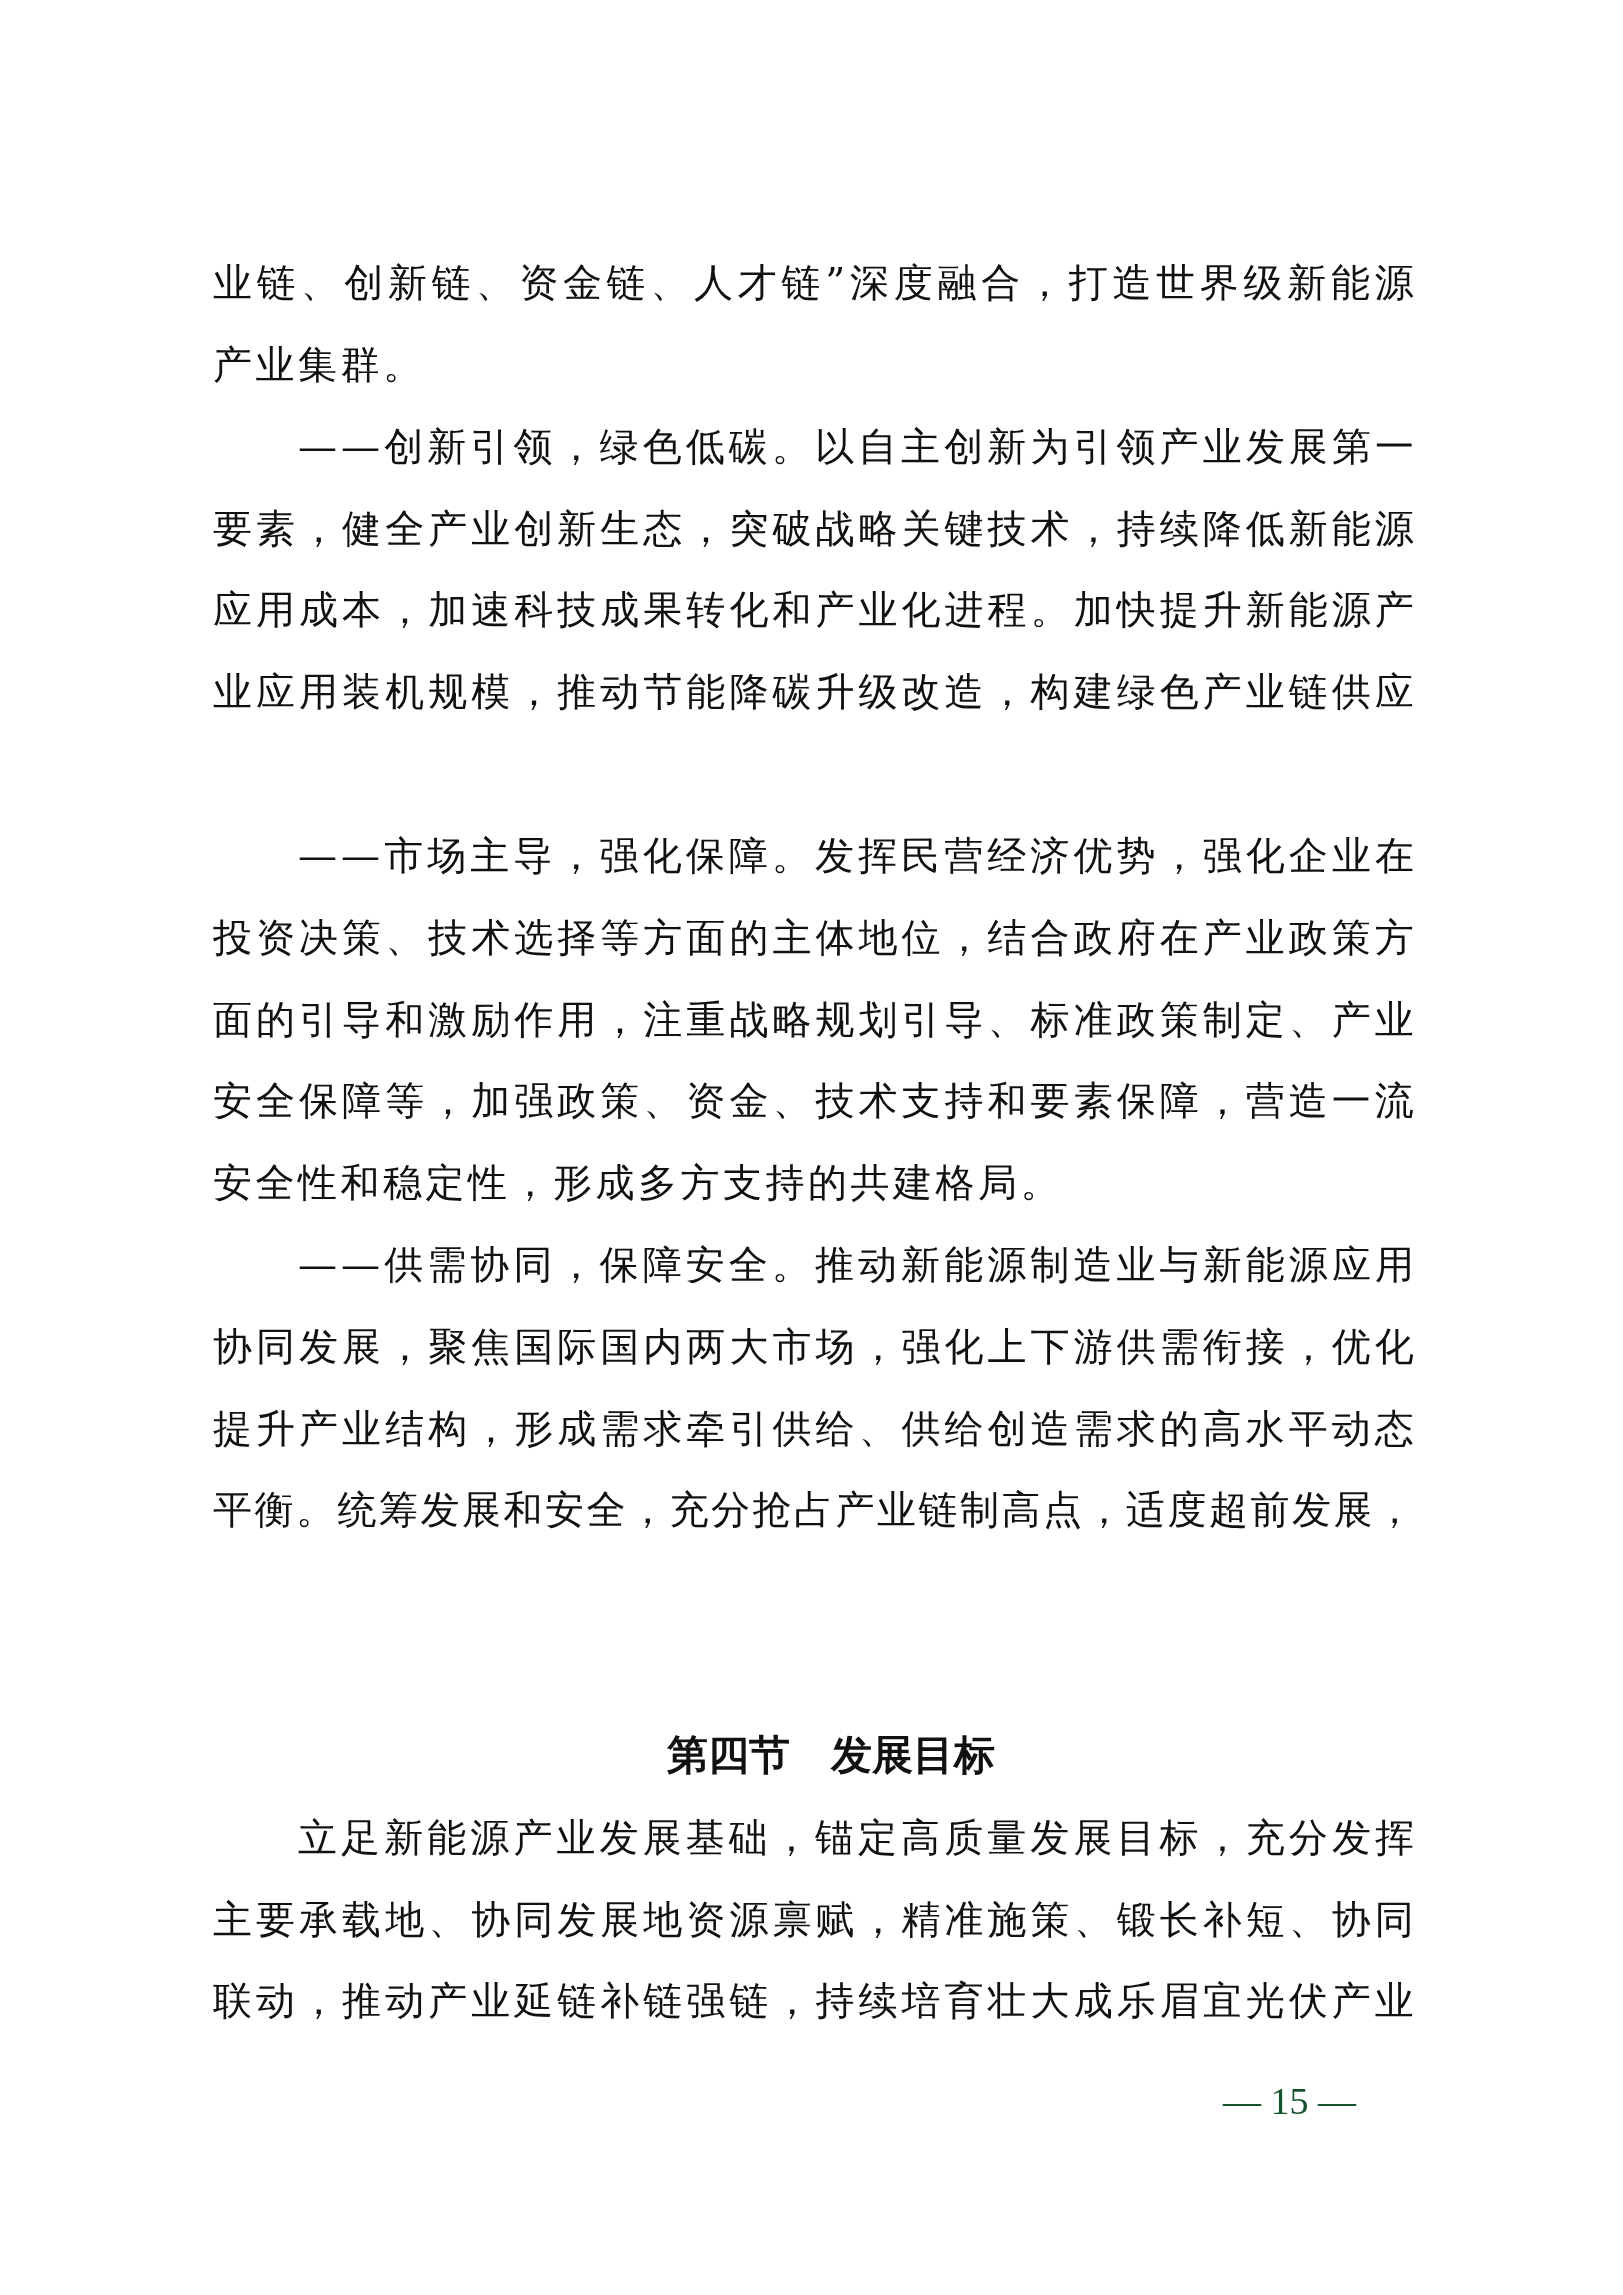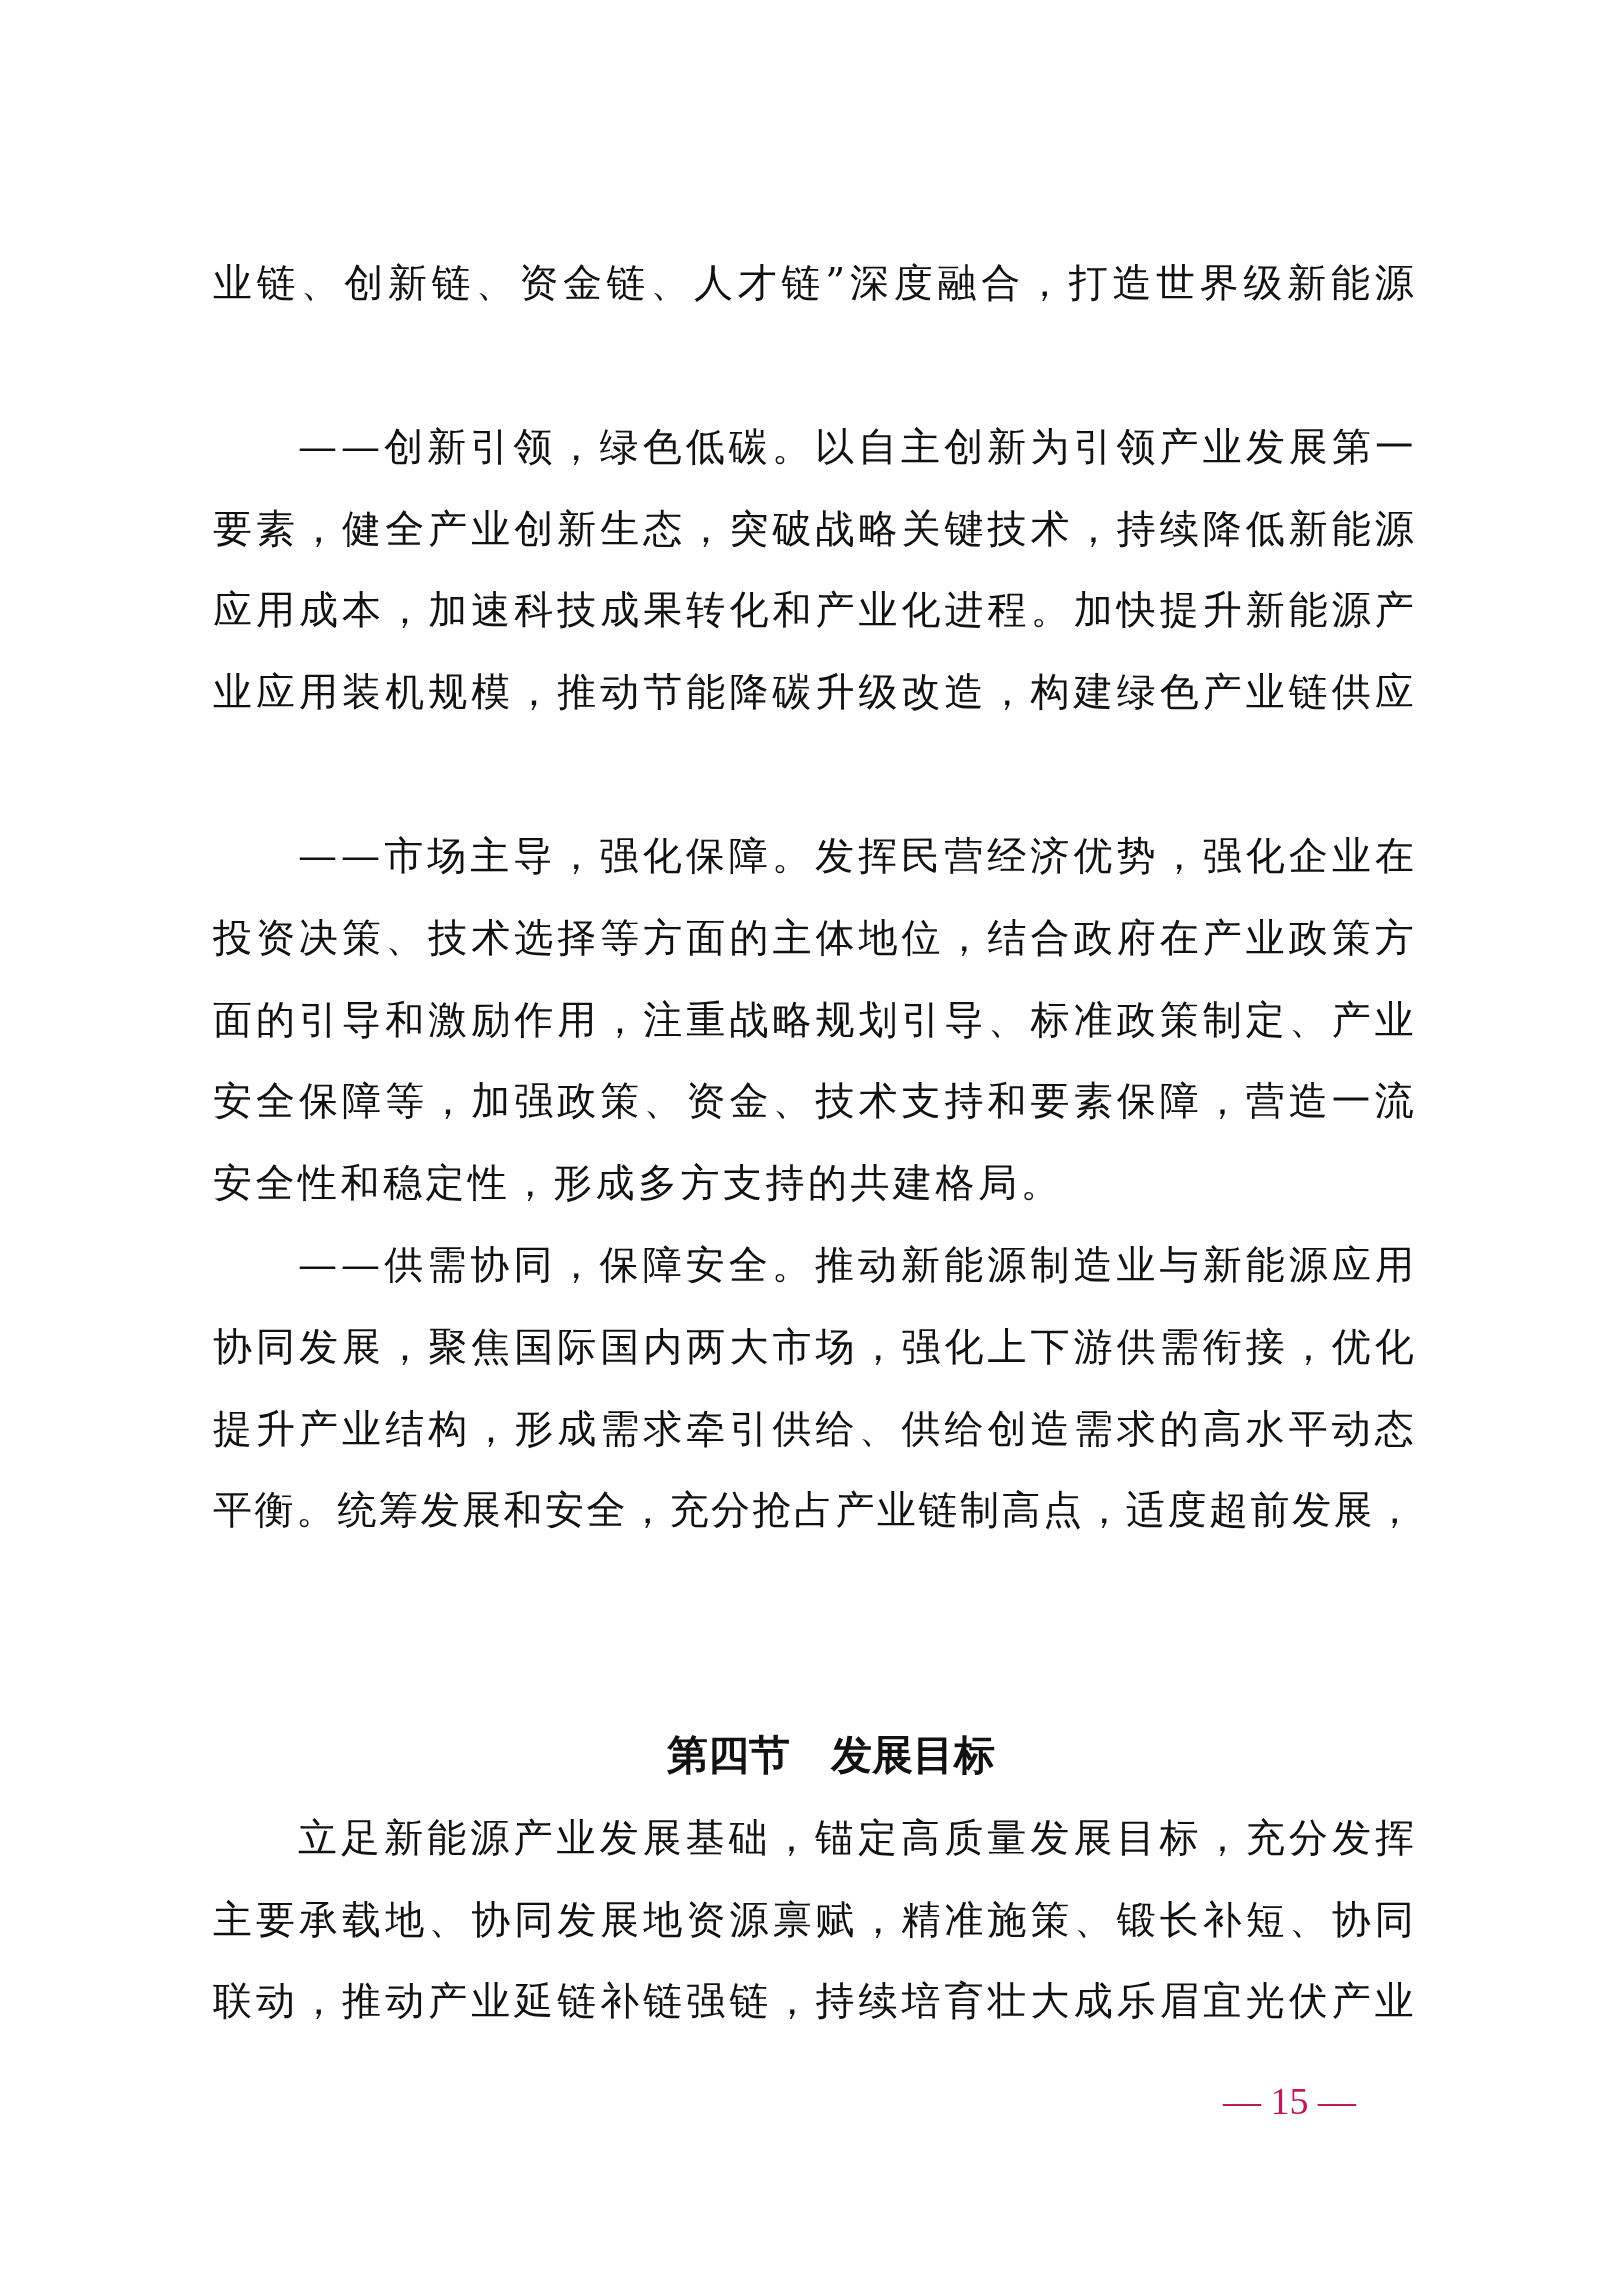--- a/index.html
+++ b/index.html
@@ -33,21 +33,21 @@
     box-sizing: border-box;
     white-space: pre;
   }
   .page-number {
     position: absolute;
     left: 1211px; width: 157px;
     top: 2078px; height: 46px; line-height: 46px;
     text-align: center;
     font-family: "Liberation Serif", "DejaVu Serif", serif;
     font-size: 38px;
-    color: #be185d;
+    color: #14532d;
     white-space: pre;
   }
 </style>
 </head>
 <body>
 
 <div class="page">
 
   <div class="line justify" style="top:242px">
       <span style="display: flex; justify-content: space-between; width: 100%;">
@@ -74,20 +74,21 @@
         <span>打</span>
         <span>造</span>
         <span>世</span>
         <span>界</span>
         <span>级</span>
         <span>新</span>
         <span>能</span>
         <span>源</span>
       </span>
     </div>
+  <div class="line" style="top:324px">产业集群。</div>
 
   <div class="line justify indent" style="top:406px">
       <span style="display: flex; justify-content: space-between; width: 100%;">
         <span>—</span>
         <span>—</span>
         <span>创</span>
         <span>新</span>
         <span>引</span>
         <span>领</span>
         <span>，</span>

